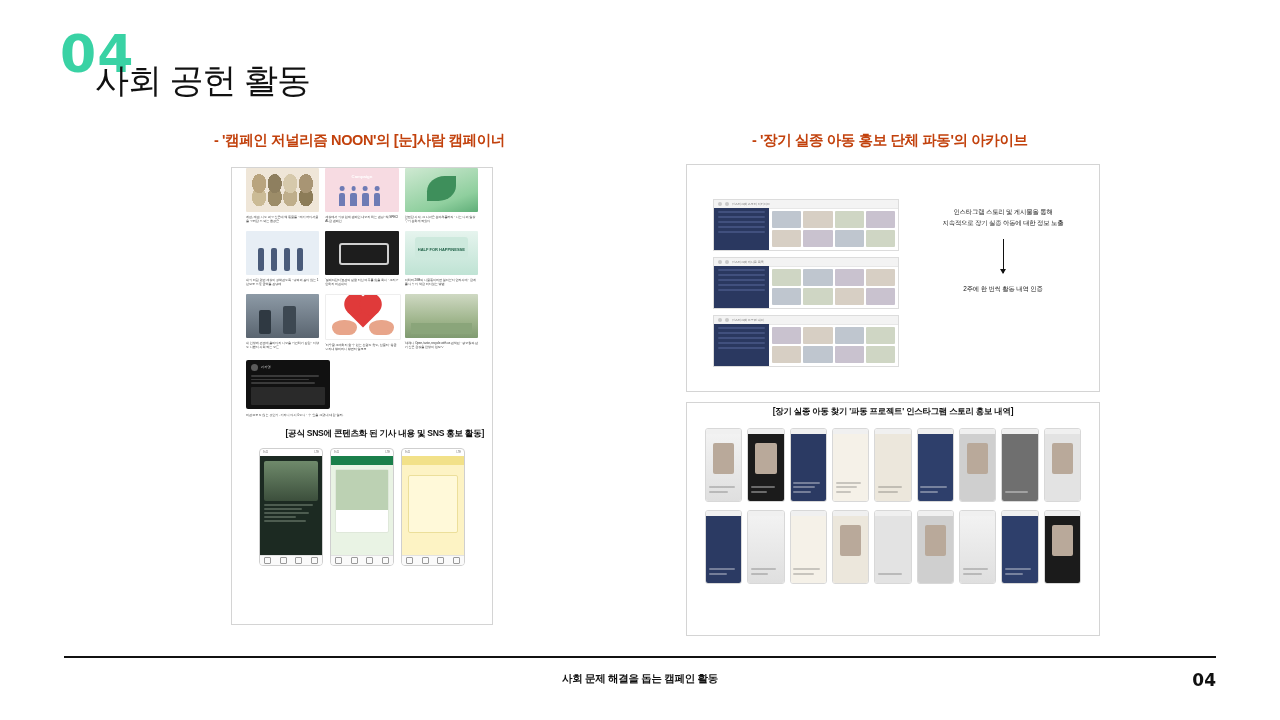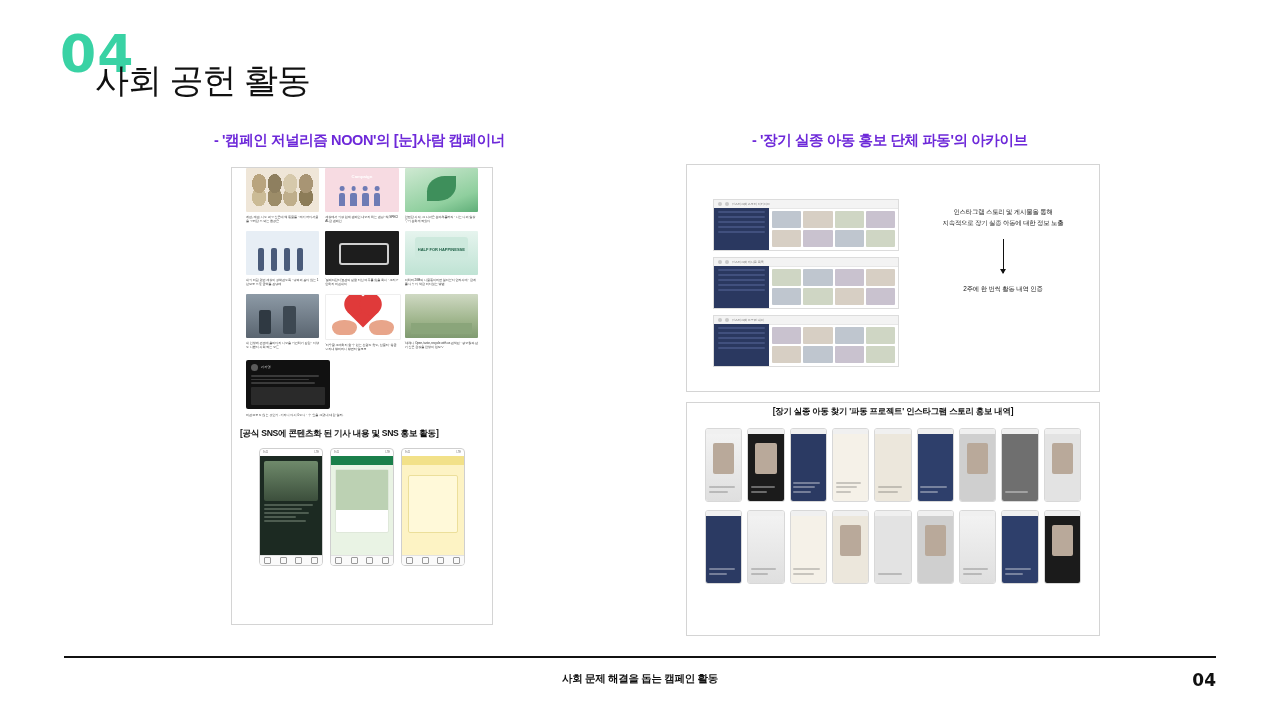--- a/index.html
+++ b/index.html
@@ -37,21 +37,21 @@
     letter-spacing: -1px;
     color: #111111;
     margin-left: 9px;
   }
 
   
   .section-caption {
     position: absolute;
     font-size: 14.5px;
     font-weight: 700;
-    color: #6d28d9;
+    color: #c2410c;
     letter-spacing: -0.4px;
     white-space: nowrap;
   }
   .caption-left { left: 214px; top: 131px; }
   .caption-right { left: 752px; top: 131px; }
 
   
   .panel {
     position: absolute;
     background: #ffffff;
@@ -196,21 +196,21 @@
   .ab-img { height: 18px; background: #2a2a2a; border-radius: 1px; margin-top: 3px; }
   .below-note {
     margin: 4px 14px 0;
     font-size: 3.1px;
     line-height: 1.5;
     color: #333;
     width: 100px;
   }
 
   .sub-title {
-    text-align: left;
+    text-align: right;
     font-size: 8.6px;
     font-weight: 700;
     margin: 10px 8px 8px;
     letter-spacing: -0.3px;
   }
 
   
   .phone-row {
     display: flex;
     justify-content: center;

